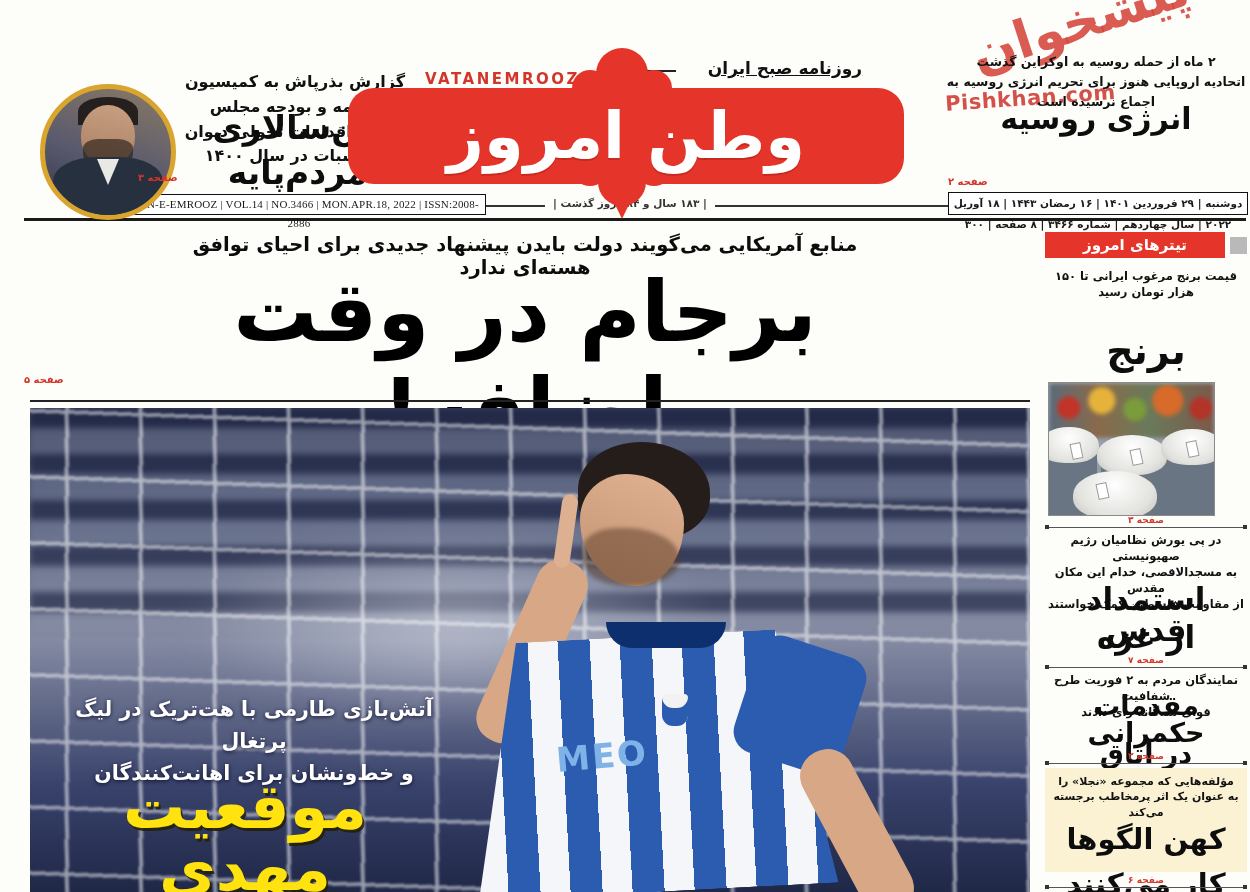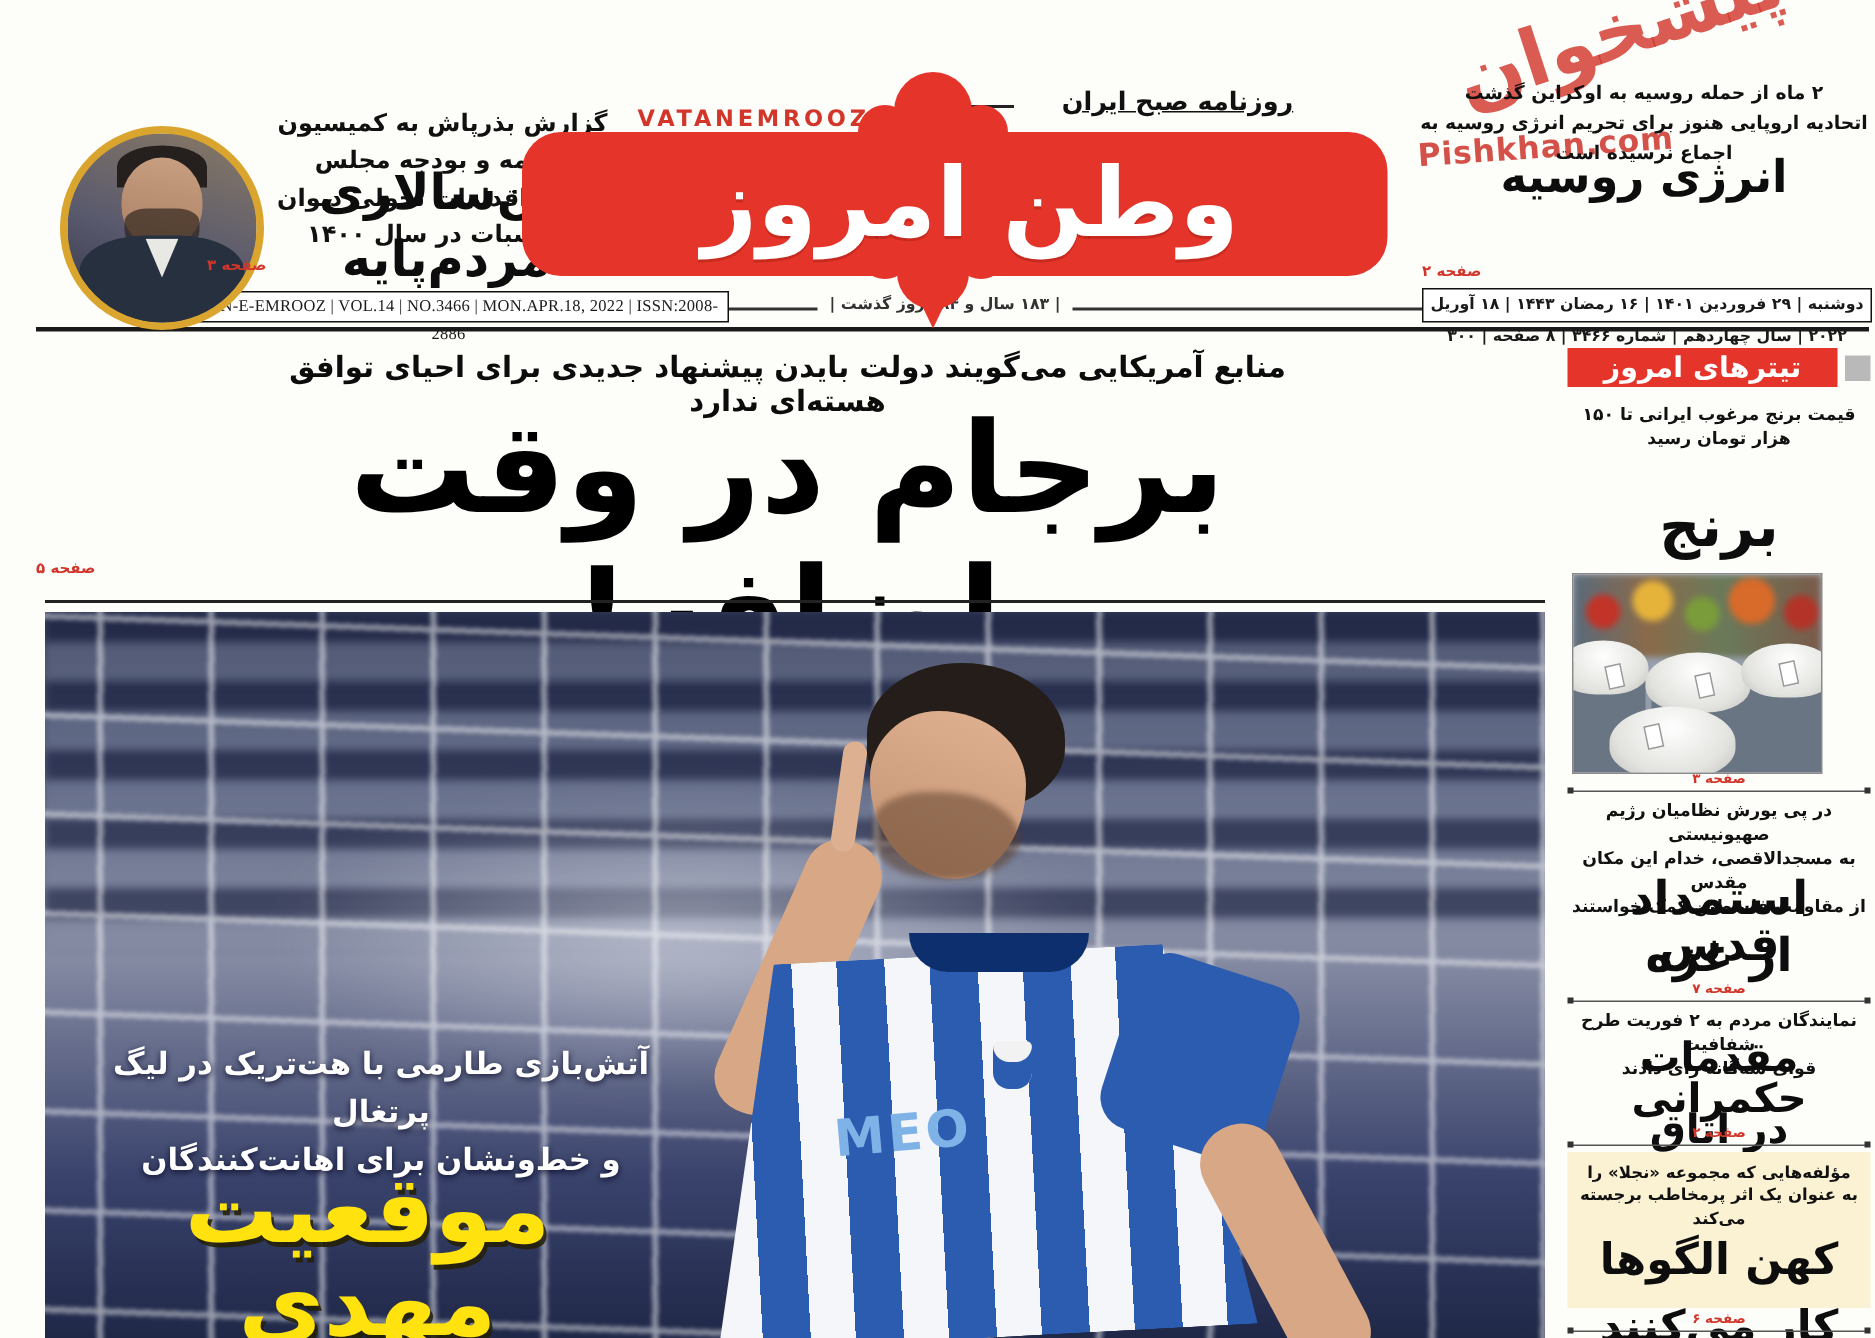--- a/index.html
+++ b/index.html
@@ -12,21 +12,21 @@
   
   .wm-brand{left:968px;top:2px;width:180px;font-size:52px;font-weight:800;color:rgba(210,55,45,.82);
     transform:rotate(-18deg);text-align:center;line-height:1;}
   .wm-site{left:945px;top:86px;width:170px;font-size:21px;font-weight:800;color:rgba(205,50,42,.85);
     transform:rotate(-4deg);text-align:center;letter-spacing:.5px;}
   .site-url{left:425px;top:70px;font-size:15px;font-weight:bold;color:#d2362b;letter-spacing:2.5px;}
   .tagline{left:670px;top:58px;width:230px;font-size:17px;font-weight:bold;color:#111;
     letter-spacing:5px;text-align:center;text-decoration:underline;}
   .tagline-rule{left:620px;top:70px;width:56px;height:1.5px;background:#222;}
   .logo-band{left:348px;top:88px;width:556px;height:96px;background:#e5352a;border-radius:26px;z-index:2;
-    display:flex;align-items:center;justify-content:center;padding-left:21px;}
+    display:flex;align-items:center;justify-content:center;}
   .logo-band .t{color:#fff;font-size:64px;font-weight:800;letter-spacing:1px;line-height:1;
     text-shadow:0 2px 0 rgba(120,10,5,.25);}
   .medallion{left:527px;top:44px;z-index:1;}
   .mid-rule{left:470px;top:205px;width:480px;height:1.5px;background:#333;}
   .age-note{left:545px;top:197px;width:170px;background:#fdfdfa;font-size:10.5px;font-weight:bold;color:#333;text-align:center;}
   .en-box{left:112px;top:194px;width:372px;height:19px;border:1.3px solid #111;background:#fff;
     font-family:"Liberation Serif",serif;font-size:11px;color:#1a1a1a;text-align:center;line-height:19px;letter-spacing:.2px;}
   .fa-box{left:948px;top:192px;width:298px;height:21px;border:1.3px solid #111;background:#fff;
     font-size:10.5px;font-weight:bold;color:#1a1a1a;text-align:center;line-height:21px;}
   .big-rule{left:24px;top:218px;width:1222px;height:2.5px;background:#1a1a1a;}
@@ -91,21 +91,21 @@
     transform:rotate(-5deg);letter-spacing:2px;}
   .photo .cap{position:absolute;left:18px;top:286px;width:412px;font-size:20.5px;font-weight:bold;color:#fff;
     line-height:1.55;text-align:center;text-shadow:0 1px 4px rgba(0,0,30,.8);}
   .photo .yellow{position:absolute;left:0px;top:368px;width:430px;font-size:62px;font-weight:800;color:#ffe20e;
     text-align:center;line-height:1;text-shadow:2px 3px 0 rgba(35,30,5,.85);}
 
   
   #sidebar{left:1045px;top:230px;width:202px;height:662px;}
   #sidebar>div{position:absolute;width:202px;}
   .sb-head{top:2px;display:flex;gap:5px;align-items:center;}
-  .sb-head .bar{flex:1;height:26px;background:#e5352a;color:#fff;font-size:19px;font-weight:800;
+  .sb-head .bar{flex:1;height:26px;background:#e5352a;color:#fff;font-size:15px;font-weight:800;
     text-align:center;line-height:26px;}
   .sb-head .sq{width:17px;height:17px;background:#b9b9b9;}
   .sb-k{font-size:11.5px;font-weight:bold;color:#111;text-align:center;line-height:1.4;}
   .sb-h{font-weight:800;color:#0d0d0d;text-align:center;line-height:1;}
   .rice{top:152px;left:3px;width:165px !important;height:132px;border:1px solid #8a8a8a;overflow:hidden;position:relative;
     background:linear-gradient(180deg,#b0b6c2 0,#9aa2b0 30%,#8e96a4 100%);}
   .rice .shelf{position:absolute;left:0;right:0;top:0;height:42%;filter:blur(2px);
     background:radial-gradient(circle at 12% 45%,#c23328 0 11px,transparent 12px),
       radial-gradient(circle at 32% 32%,#e6b33a 0 13px,transparent 14px),
       radial-gradient(circle at 52% 48%,#7a9c3a 0 11px,transparent 12px),

